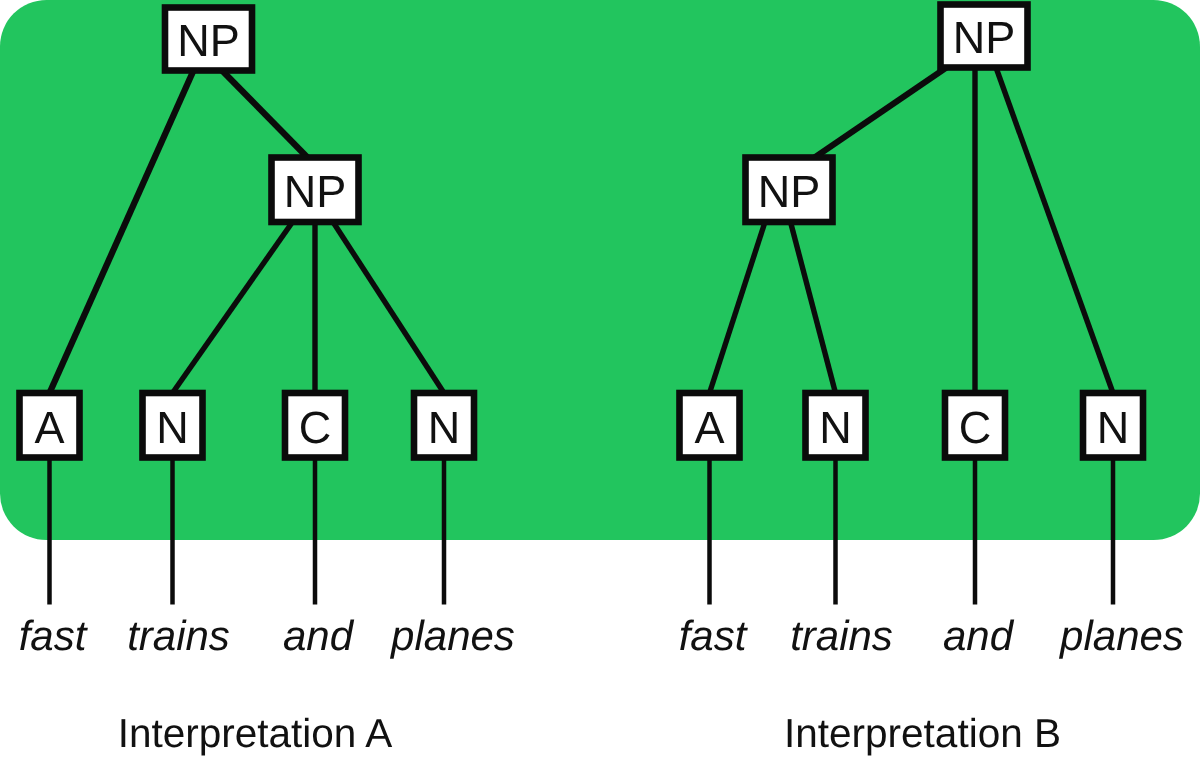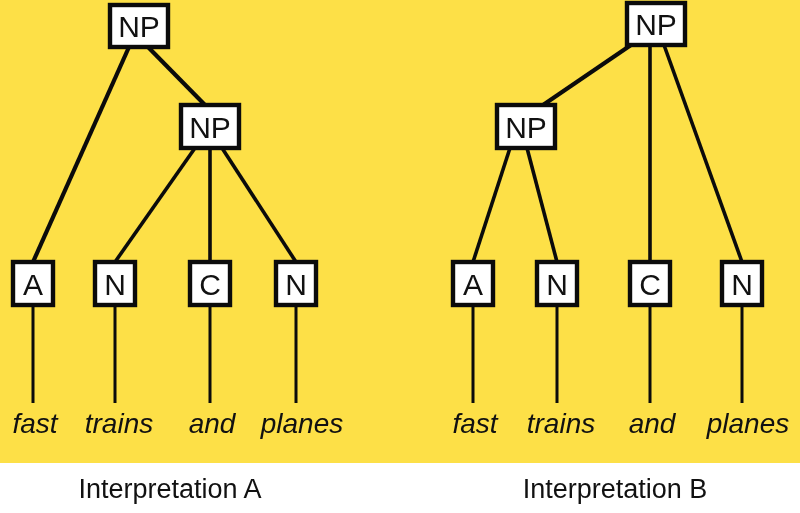--- a/index.html
+++ b/index.html
@@ -9,22 +9,23 @@
   }
   body {
     width: 800px;
     height: 513px;
     overflow: hidden;
     font-family: "Liberation Sans", sans-serif;
   }
   #canvas {
     position: relative;
     width: 800px;
-    height: 463px;
-    background: #fde047;
+    height: 360px;
+    background: #22c55e;
+    border-radius: 31px;
   }
   svg.tree-layer {
     position: absolute;
     left: 0;
     top: 0;
     width: 800px;
     height: 513px;
   }
   .edge {
     stroke: #0b0b0b;

